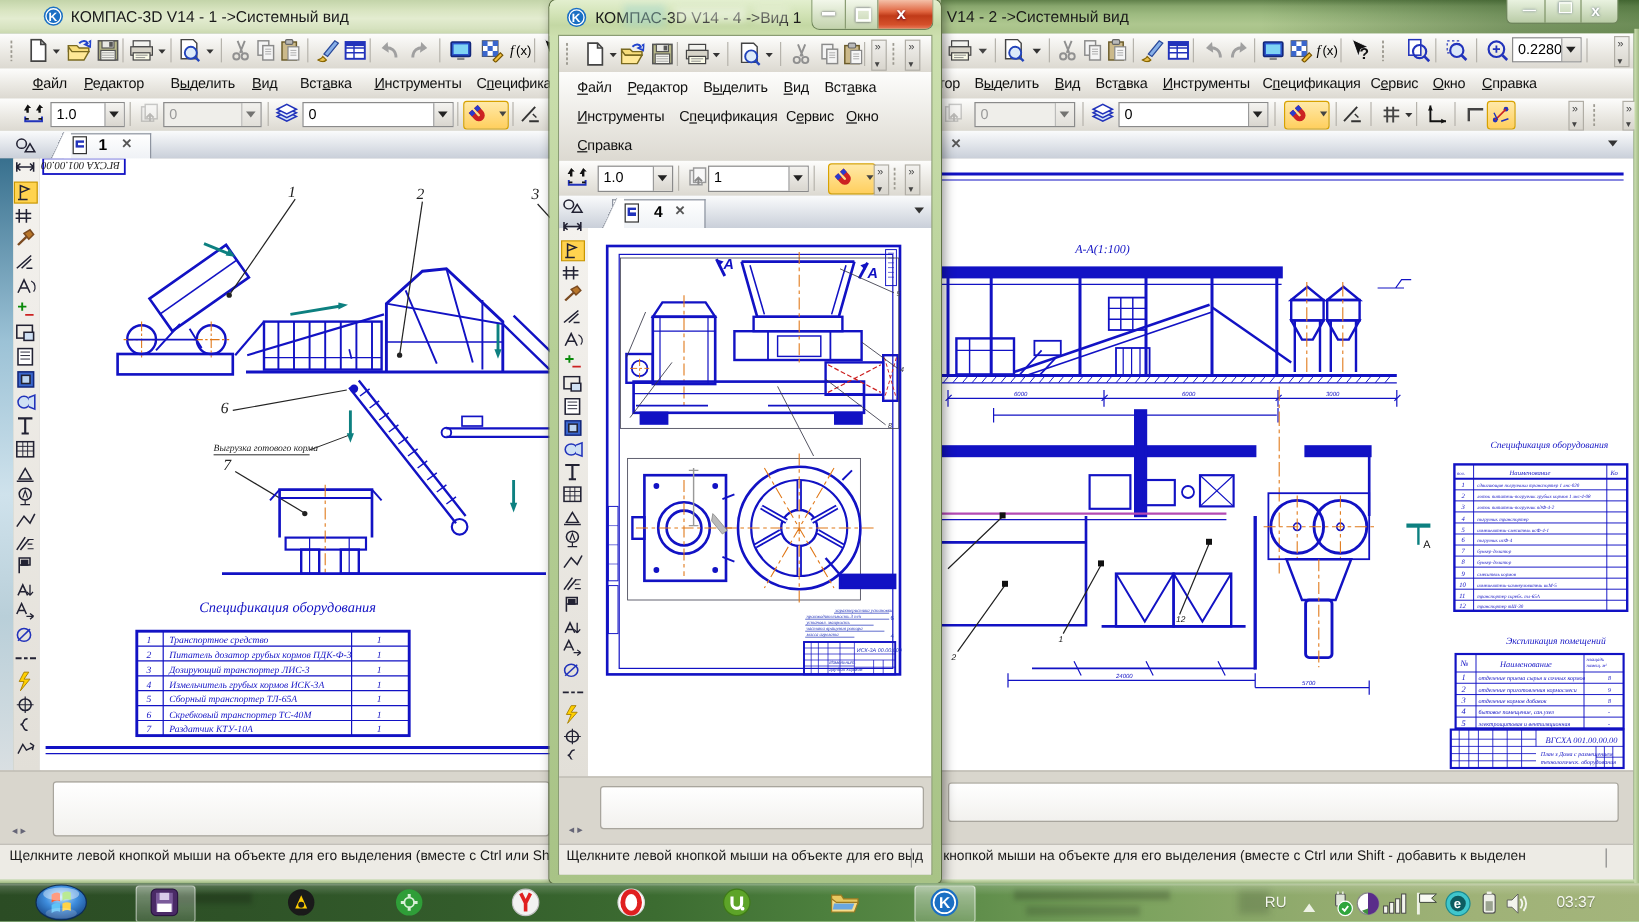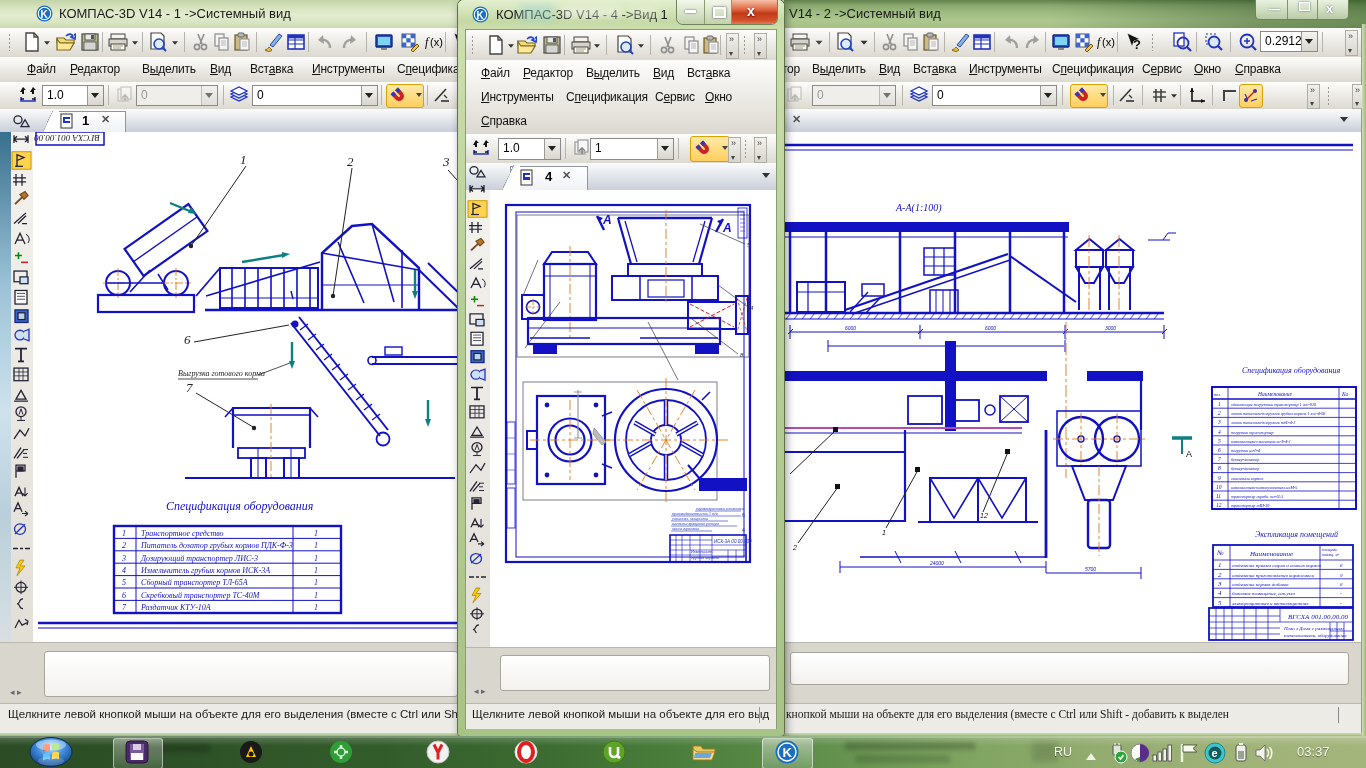--- a/index.html
+++ b/index.html
@@ -298,21 +298,21 @@
         </svg>
       <div class="sep" style="left:532px;top:4px;height:20px"></div>
       <svg class="ti" style="left:540px;top:4px">
           <use href="#icoZoomS"></use>
         </svg>
       <div class="sep" style="left:566px;top:4px;height:20px"></div>
       <svg class="ti" style="left:574px;top:4px">
           <use href="#icoZoomP"></use>
         </svg>
       <div class="cb" style="left:596px;top:3px;width:56px;height:19px;">
-          <span class="v">0.2912</span>
+          <span class="v">0.2280</span>
           <span class="ar"></span>
         </div>
       <div class="sep" style="left:658px;top:4px;height:20px"></div>
       <div class="ovf" style="left:681px;top:2px;height:24px;"></div>
     </div>
 
     <div class="row menu" style="top:29px;height:25px;">
       <span style="left:28px"><u>Ф</u>айл</span>
         <span style="left:86px"><u>Р</u>едактор</span>
       <span style="left:148px">В<u>ы</u>делить</span>
@@ -573,21 +573,21 @@
         </g>
         <text x="1288" y="619" font-family="Liberation Serif" font-style="italic" font-size="7" fill="#1212c4" stroke="none">ВГСХА 001.00.00.00</text>
         <text x="1284" y="630" font-family="Liberation Serif" font-style="italic" font-size="5" fill="#1212c4" stroke="none">План з Дома с размещением</text>
         <text x="1284" y="637" font-family="Liberation Serif" font-style="italic" font-size="5" fill="#1212c4" stroke="none">технологическ. оборудования</text>
         </g>
       </svg>
     </div>
     <div class="ppanel" style="top:614px;height:61px;">
       <div class="pbox" style="left:126px;top:9px;right:12px;height:31px;"></div>
     </div>
-    <div class="sbar" style="top:675px;bottom:0;font-family:Liberation Serif, serif;">
+    <div class="sbar" style="top:675px;bottom:0;">
       <span style="left:122px;">кнопкой мыши на объекте для его выделения (вместе с Ctrl или Shift - добавить к выделен</span>
       <span style="position:absolute;right:22px;top:3px;width:1px;height:16px;background:#888;"></span>
     </div>
   </div>
   <div style="position:absolute;left:0;right:0;bottom:0;height:3px;background:linear-gradient(#cfe0b4,#9db780);"></div>
   <div style="position:absolute;right:0;top:24px;bottom:0;width:4px;background:linear-gradient(90deg,#cfe0b4,#9db780);"></div>
 </div>
 
 <div class="win" id="win1" style="left:0;top:0;width:784px;height:736px;">
   <div class="tb" style="background:linear-gradient(180deg,#c3d4a9 0%,#d8e4c0 30%,#e3ecd0 55%,#d6e2bf 85%,#c9d8ae 100%);border-bottom:1px solid #a5b88c;">

